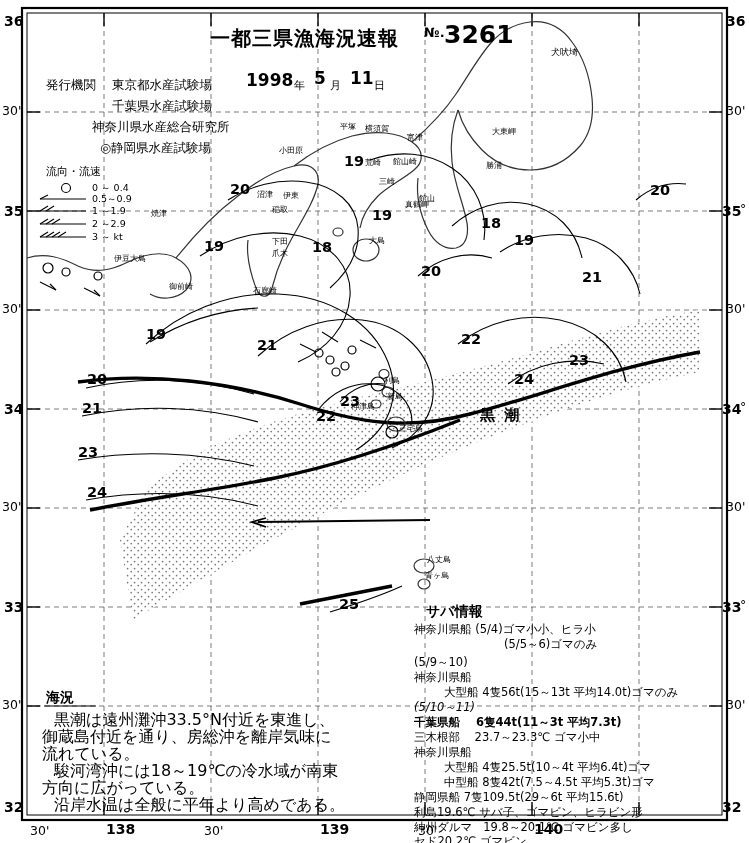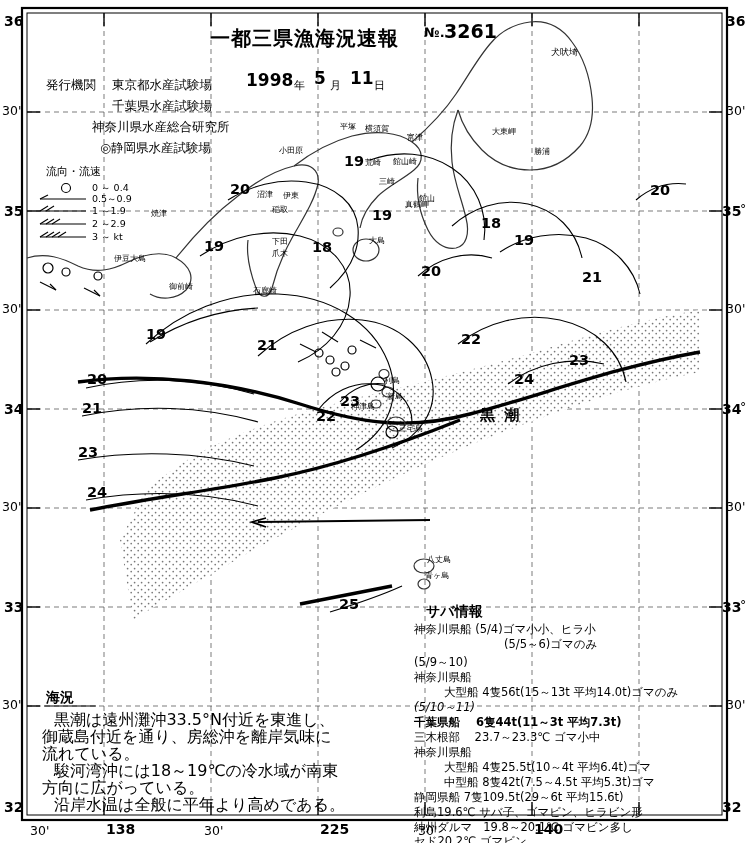--- a/index.html
+++ b/index.html
@@ -27,21 +27,21 @@
     font-family: "DejaVu Sans", sans-serif;
     color: #000;
     line-height: 1.05;
   }
   .title {
     font-size: 20px;
     font-weight: bold;
     letter-spacing: 1px;
   }
   .serial {
-    font-size: 19px;
+    font-size: 25px;
     font-weight: bold;
   }
   .hdr { font-size: 12.5px; }
   .hdr-date { font-size: 17px; font-weight: bold; }
   .hdr-date-small { font-size: 11px; }
   .axis-lab { font-size: 12.5px; }
   .axis-lab-b { font-size: 14px; font-weight: bold; }
   .iso { font-size: 14.5px; font-weight: bold; }
   .place { font-size: 9px; }
   .place-sm { font-size: 8px; }
@@ -262,21 +262,21 @@
   <div class="txt axis-lab" style="left:726px; top:698px;">30'</div>
   <div class="txt axis-lab-b" style="left:722px; top:800px;">32</div>
 
   <div class="txt axis-lab" style="left:740px; top:202px;">°</div>
   <div class="txt axis-lab" style="left:740px; top:400px;">°</div>
   <div class="txt axis-lab" style="left:740px; top:598px;">°</div>
 
   <div class="txt axis-lab" style="left:30px; top:824px;">30'</div>
   <div class="txt axis-lab-b" style="left:106px; top:822px;">138</div>
   <div class="txt axis-lab" style="left:204px; top:824px;">30'</div>
-  <div class="txt axis-lab-b" style="left:320px; top:822px;">225</div>
+  <div class="txt axis-lab-b" style="left:320px; top:822px;">139</div>
   <div class="txt axis-lab" style="left:418px; top:824px;">30'</div>
   <div class="txt axis-lab-b" style="left:534px; top:822px;">140</div>
 
   <div class="txt iso" style="left:230px; top:182px;">20</div>
   <div class="txt iso" style="left:344px; top:154px;">19</div>
   <div class="txt iso" style="left:204px; top:239px;">19</div>
   <div class="txt iso" style="left:312px; top:240px;">18</div>
   <div class="txt iso" style="left:372px; top:208px;">19</div>
   <div class="txt iso" style="left:481px; top:216px;">18</div>
   <div class="txt iso" style="left:514px; top:233px;">19</div>
@@ -296,21 +296,21 @@
   <div class="txt iso" style="left:87px; top:485px;">24</div>
   <div class="txt iso" style="left:339px; top:597px;">25</div>
 
   <div class="txt kuroshio" style="left:480px; top:408px;">黒 潮</div>
 
   <div class="txt place" style="left:551px; top:48px;">犬吠埼</div>
   <div class="txt place-sm" style="left:340px; top:123px;">平塚</div>
   <div class="txt place-sm" style="left:365px; top:125px;">横須賀</div>
   <div class="txt place-sm" style="left:407px; top:134px;">富津</div>
   <div class="txt place-sm" style="left:492px; top:128px;">大東岬</div>
-  <div class="txt place-sm" style="left:486px; top:148px;margin-left:48px;">勝浦</div>
+  <div class="txt place-sm" style="left:486px; top:162px;">勝浦</div>
   <div class="txt place-sm" style="left:279px; top:147px;">小田原</div>
   <div class="txt place-sm" style="left:365px; top:159px;">荒崎</div>
   <div class="txt place-sm" style="left:393px; top:158px;">館山崎</div>
   <div class="txt place-sm" style="left:379px; top:178px;">三崎</div>
   <div class="txt place-sm" style="left:419px; top:195px;">館山</div>
   <div class="txt place-sm" style="left:405px; top:201px;">真鶴岬</div>
   <div class="txt place-sm" style="left:257px; top:191px;">沼津</div>
   <div class="txt place-sm" style="left:283px; top:192px;">伊東</div>
   <div class="txt place-sm" style="left:151px; top:210px;">焼津</div>
   <div class="txt place-sm" style="left:272px; top:206px;">稲取</div>

